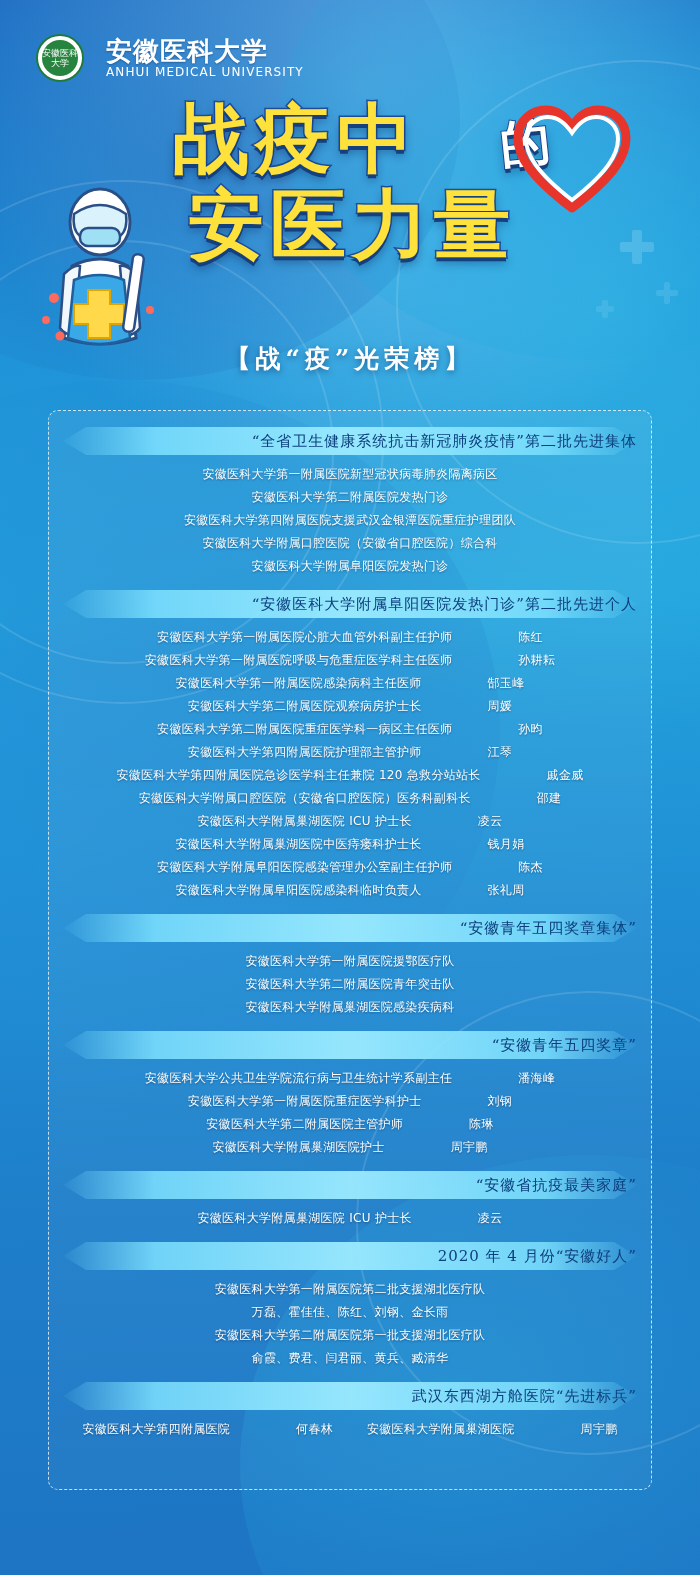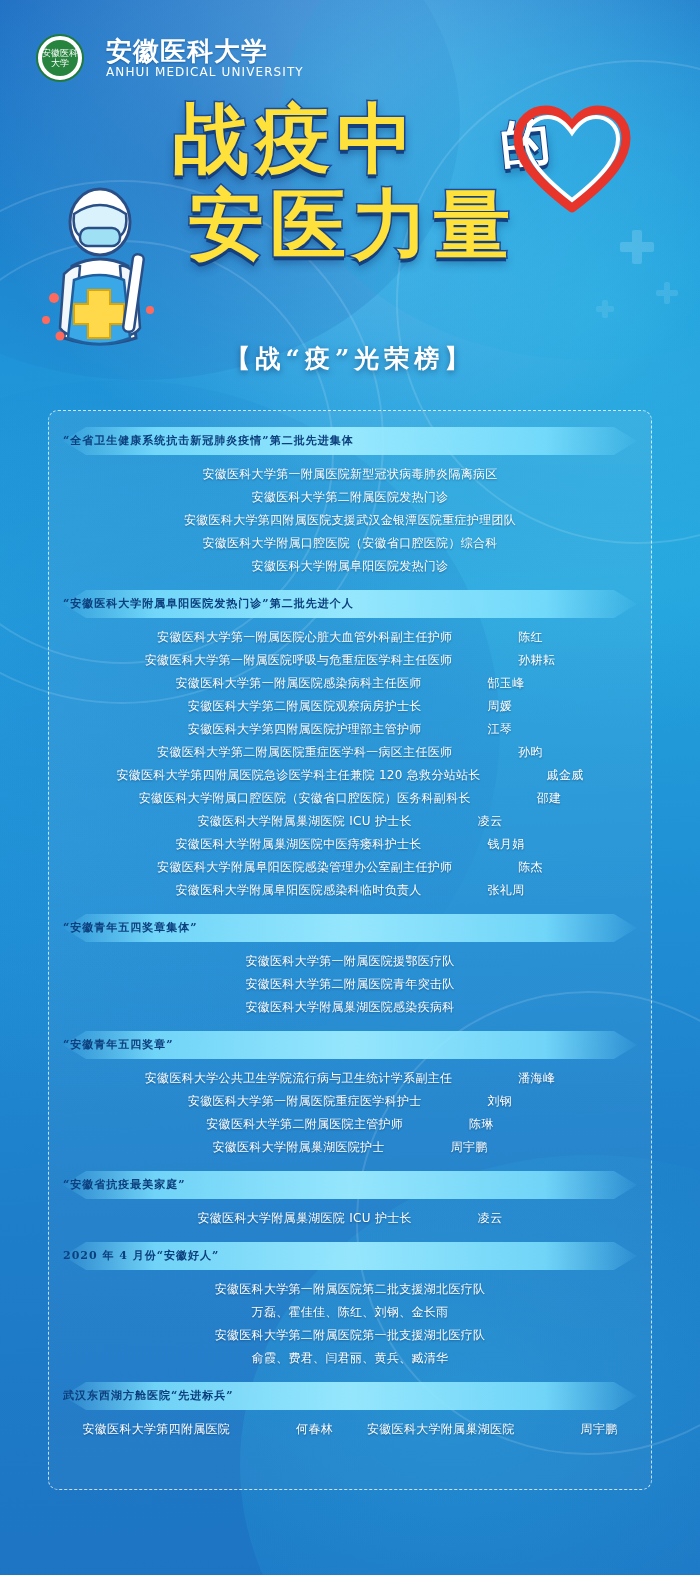--- a/index.html
+++ b/index.html
@@ -209,24 +209,24 @@
   .ribbon {
     position: absolute;
     left: 0; right: 0; top: 0;
     height: 28px;
     background: linear-gradient(90deg, rgba(120,220,255,0.05) 0%, rgba(125,225,255,0.85) 16%, rgba(155,235,255,0.95) 50%, rgba(125,225,255,0.85) 84%, rgba(120,220,255,0.05) 100%);
     clip-path: polygon(4% 0, 96% 0, 100% 50%, 96% 100%, 4% 100%, 0 50%);
   }
   .section-title {
     position: relative;
     z-index: 2;
-    text-align: left;
-    font-size: 11px;
+    text-align: right;
+    font-size: 15px;
     line-height: 28px;
-    font-weight: bold;
+    font-weight: normal;
     color: #0c3f7d;
     letter-spacing: 1px;
     font-family: "DejaVu Serif", "Liberation Serif", serif;
   }
   .entries {
     text-align: center;
     margin-bottom: 12px;
   }
   .entry {
     color: #ffffff;
@@ -324,22 +324,22 @@
         <div class="section">
           <div class="section-head">
             <div class="ribbon"></div>
             <div class="section-title">“安徽医科大学附属阜阳医院发热门诊”第二批先进个人</div>
           </div>
           <div class="entries">
             <div class="entry"><span>安徽医科大学第一附属医院心脏大血管外科副主任护师</span><span class="nm">陈红</span></div>
             <div class="entry"><span>安徽医科大学第一附属医院呼吸与危重症医学科主任医师</span><span class="nm">孙耕耘</span></div>
             <div class="entry"><span>安徽医科大学第一附属医院感染病科主任医师</span><span class="nm">郜玉峰</span></div>
             <div class="entry"><span>安徽医科大学第二附属医院观察病房护士长</span><span class="nm">周媛</span></div>
+            <div class="entry"><span>安徽医科大学第二附属医院重症医学科一病区主任医师</span><span class="nm">孙昀</span></div>
             <div class="entry"><span>安徽医科大学第四附属医院护理部主管护师</span><span class="nm">江琴</span></div>
-            <div class="entry"><span>安徽医科大学第二附属医院重症医学科一病区主任医师</span><span class="nm">孙昀</span></div>
             <div class="entry"><span>安徽医科大学第四附属医院急诊医学科主任兼院 120 急救分站站长</span><span class="nm">戚金威</span></div>
             <div class="entry"><span>安徽医科大学附属口腔医院（安徽省口腔医院）医务科副科长</span><span class="nm">邵建</span></div>
             <div class="entry"><span>安徽医科大学附属巢湖医院 ICU 护士长</span><span class="nm">凌云</span></div>
             <div class="entry"><span>安徽医科大学附属巢湖医院中医痔瘘科护士长</span><span class="nm">钱月娟</span></div>
             <div class="entry"><span>安徽医科大学附属阜阳医院感染管理办公室副主任护师</span><span class="nm">陈杰</span></div>
             <div class="entry"><span>安徽医科大学附属阜阳医院感染科临时负责人</span><span class="nm">张礼周</span></div>
           </div>
         </div>
         <div class="section">
           <div class="section-head">

